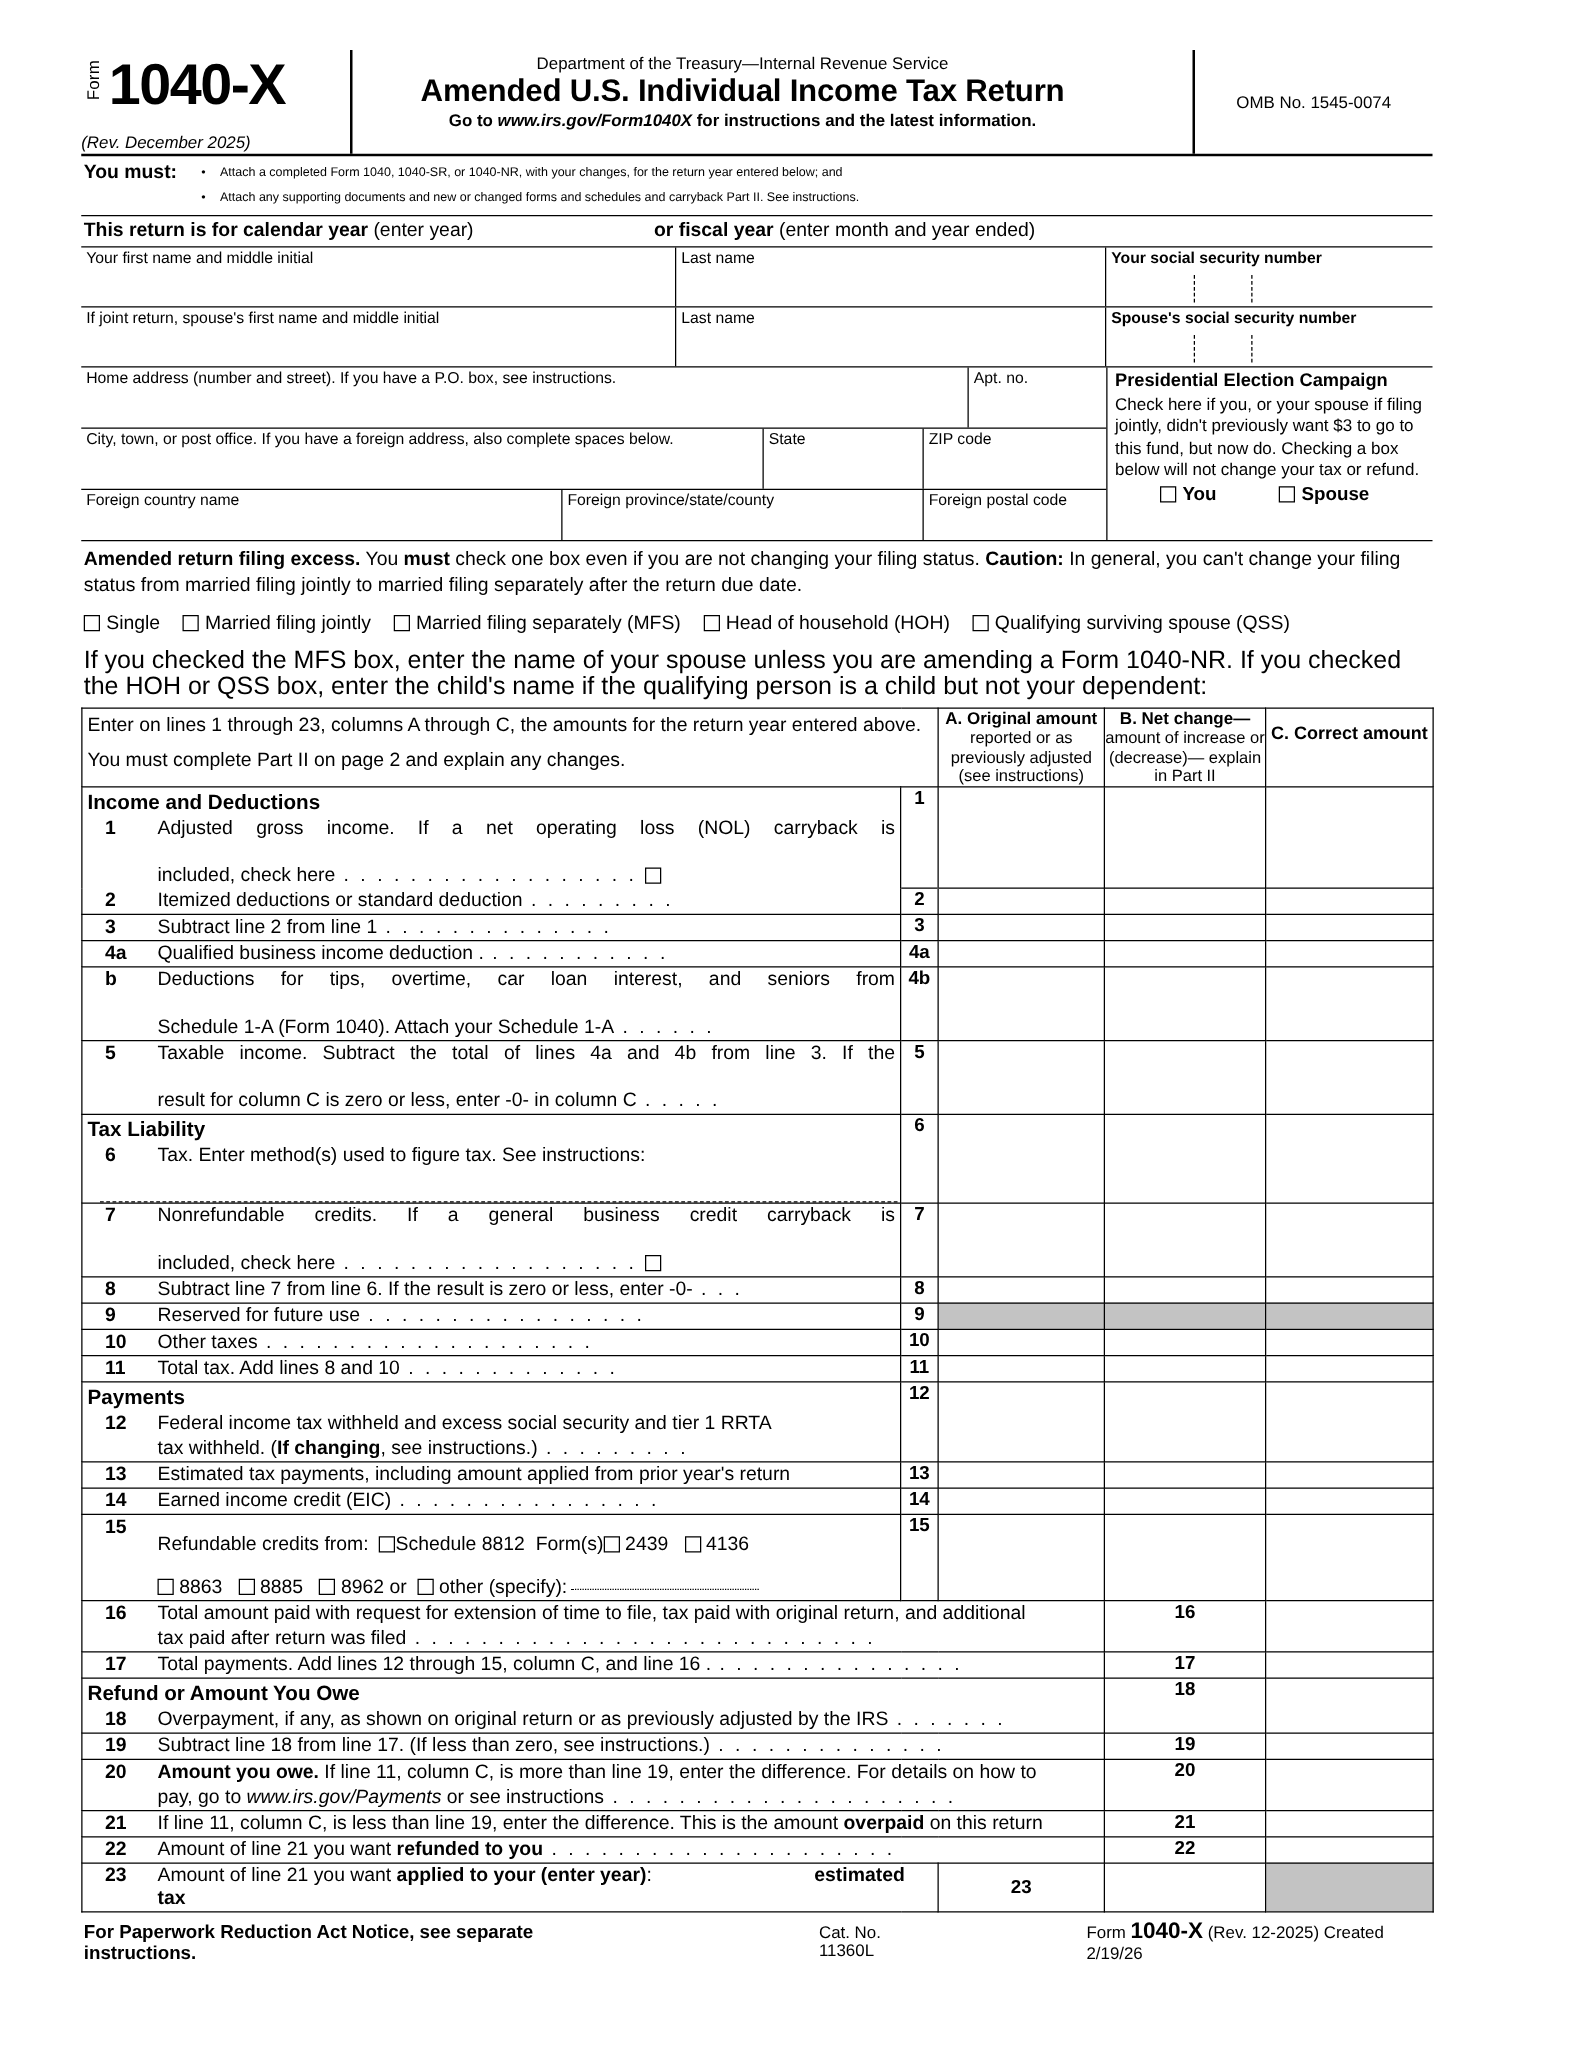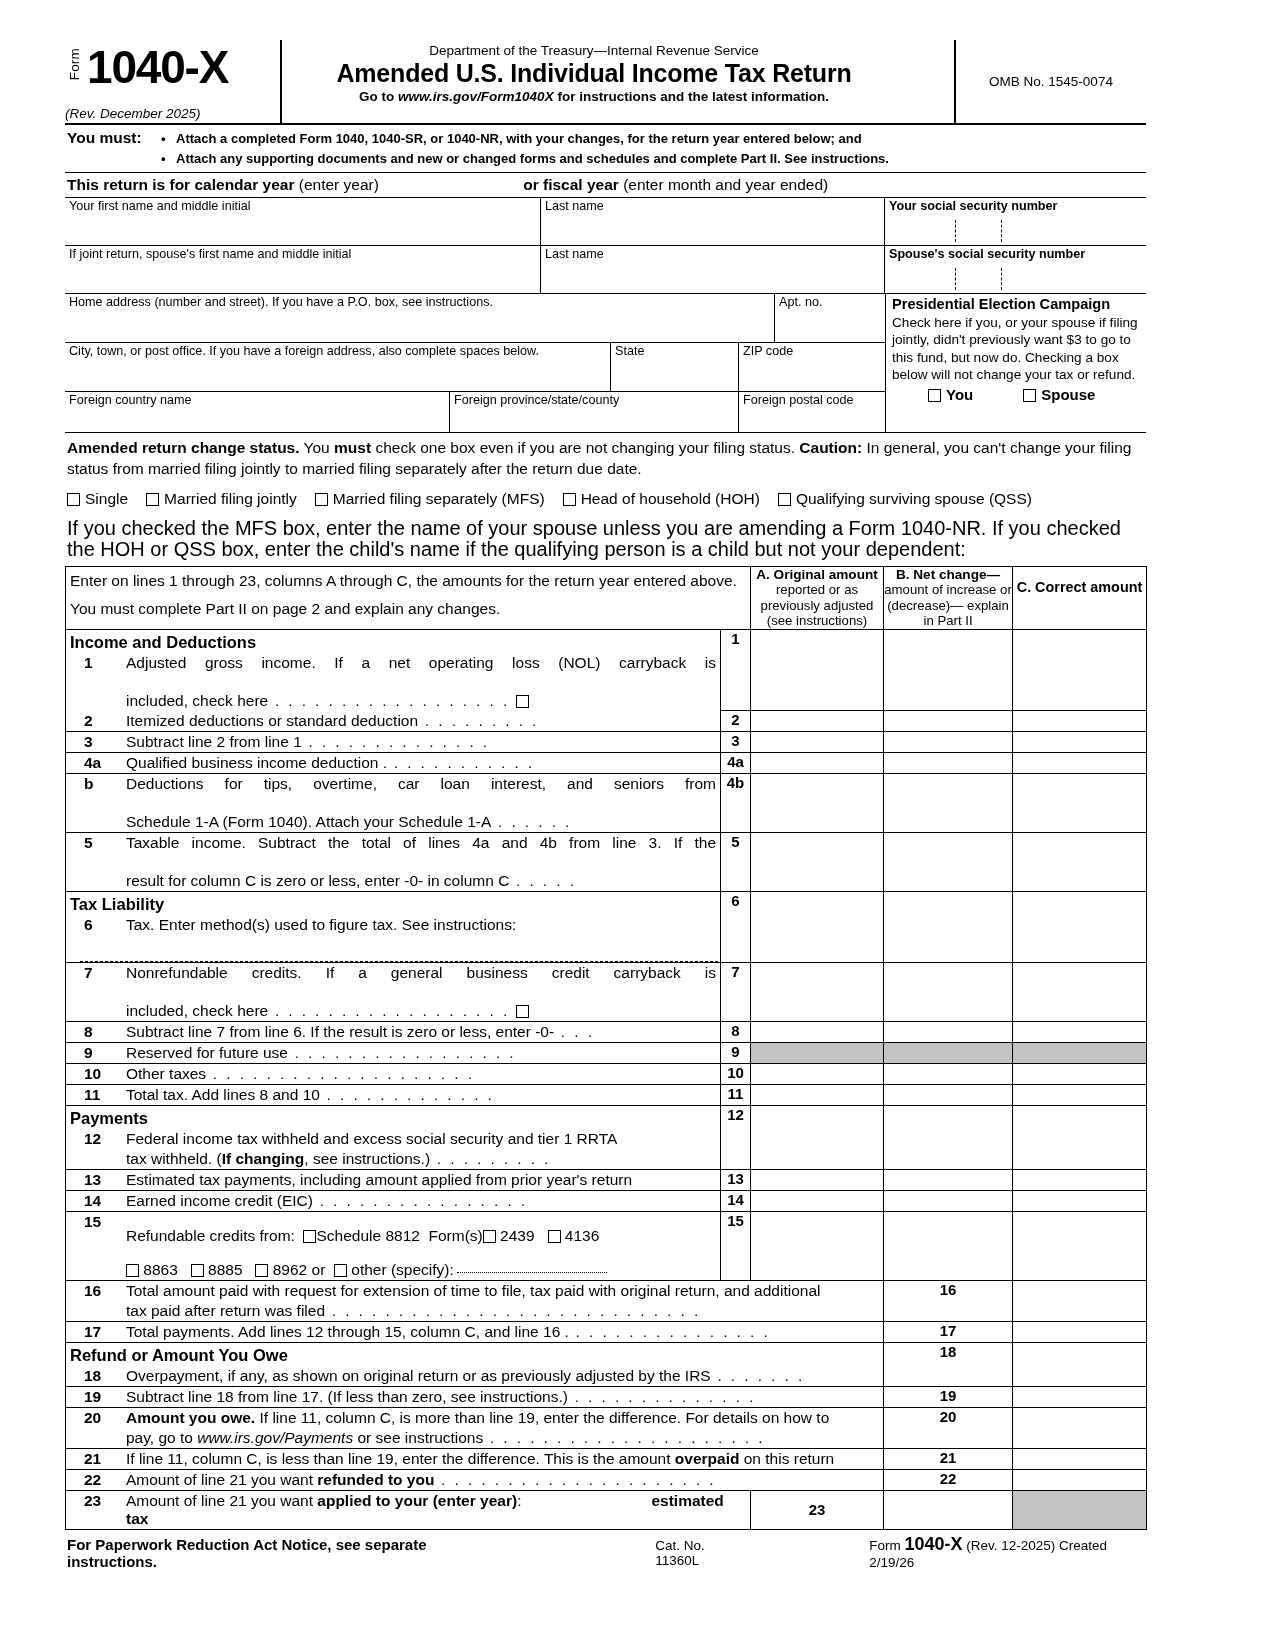--- a/index.html
+++ b/index.html
@@ -16,21 +16,21 @@
   .hdr-mid{flex:1;text-align:center;padding:3px 0 4px 0;}
   .hdr-dept{font-size:13.5px;}
   .hdr-title{font-size:25px;font-weight:bold;letter-spacing:-.2px;line-height:30px;}
   .hdr-goto{font-size:13.5px;font-weight:bold;margin-top:1px;}
   .hdr-goto i{font-style:italic;}
   .hdr-right{width:190px;border-left:2.5px solid #000;display:flex;align-items:center;justify-content:center;font-size:13.5px;margin-left:48px;}
 
   
   .youmust{display:flex;border-bottom:1.3px solid #000;padding:4px 0 3px 2px;}
   .youmust .lbl{font-weight:bold;font-size:15.5px;width:92px;}
-  .youmust ul{margin:0;padding:0;list-style:none;font-size:13px;line-height:20px;font-weight:bold;}
+  .youmust ul{margin:0;padding:0;list-style:none;font-size:10px;line-height:20px;}
   .youmust li{position:relative;padding-left:17px;}
   .youmust li:before{content:"\2022";position:absolute;left:2px;}
 
   
   .calyear{font-size:15.5px;padding:3px 0 3px 2px;border-bottom:1.3px solid #000;}
   .calyear b{font-weight:bold;}
   .calyear .fy{margin-left:140px;}
 
   
   .grid{border-bottom:1.3px solid #000;}
@@ -101,21 +101,21 @@
       <div class="hdr-title">Amended U.S. Individual Income Tax Return</div>
       <div class="hdr-goto"><span>Go to </span><i>www.irs.gov/Form1040X</i><span> for instructions and the latest information.</span></div>
     </div>
     <div class="hdr-right">OMB No. 1545-0074</div>
   </div>
 
   <div class="youmust">
     <div class="lbl">You must:</div>
     <ul>
       <li>Attach a completed Form 1040, 1040-SR, or 1040-NR, with your changes, for the return year entered below; and</li>
-      <li>Attach any supporting documents and new or changed forms and schedules and complete Part II. See instructions.</li>
+      <li>Attach any supporting documents and new or changed forms and schedules and carryback Part II. See instructions.</li>
     </ul>
   </div>
 
   <div class="calyear">
     <b>This return is for calendar year</b>
     <span>(enter year)</span>
     <b class="fy">or fiscal year</b>
     <span>(enter month and year ended)</span>
   </div>
 
@@ -193,21 +193,21 @@
         </div>
         <div class="pecboxes">
           <span><span class="cb"></span><span>You</span></span>
           <span><span class="cb"></span><span>Spouse</span></span>
         </div>
       </div>
     </div>
   </div>
 
   <div class="fs">
-    <b>Amended return change status.</b><span> You </span><b>must</b><span> check one box even if you are not changing your filing status. </span><b>Caution:</b><span> In general, you can't change your filing status from married filing jointly to married filing separately after the return due date.</span>
+    <b>Amended return filing excess.</b><span> You </span><b>must</b><span> check one box even if you are not changing your filing status. </span><b>Caution:</b><span> In general, you can't change your filing status from married filing jointly to married filing separately after the return due date.</span>
   </div>
 
   <div class="fsboxes">
     <span class="opt"><span class="cb"></span><span>Single</span></span>
     <span class="opt"><span class="cb"></span><span>Married filing jointly</span></span>
     <span class="opt"><span class="cb"></span><span>Married filing separately (MFS)</span></span>
     <span class="opt"><span class="cb"></span><span>Head of household (HOH)</span></span>
     <span class="opt" style="margin-right:0"><span class="cb"></span><span>Qualifying surviving spouse (QSS)</span></span>
   </div>
 

